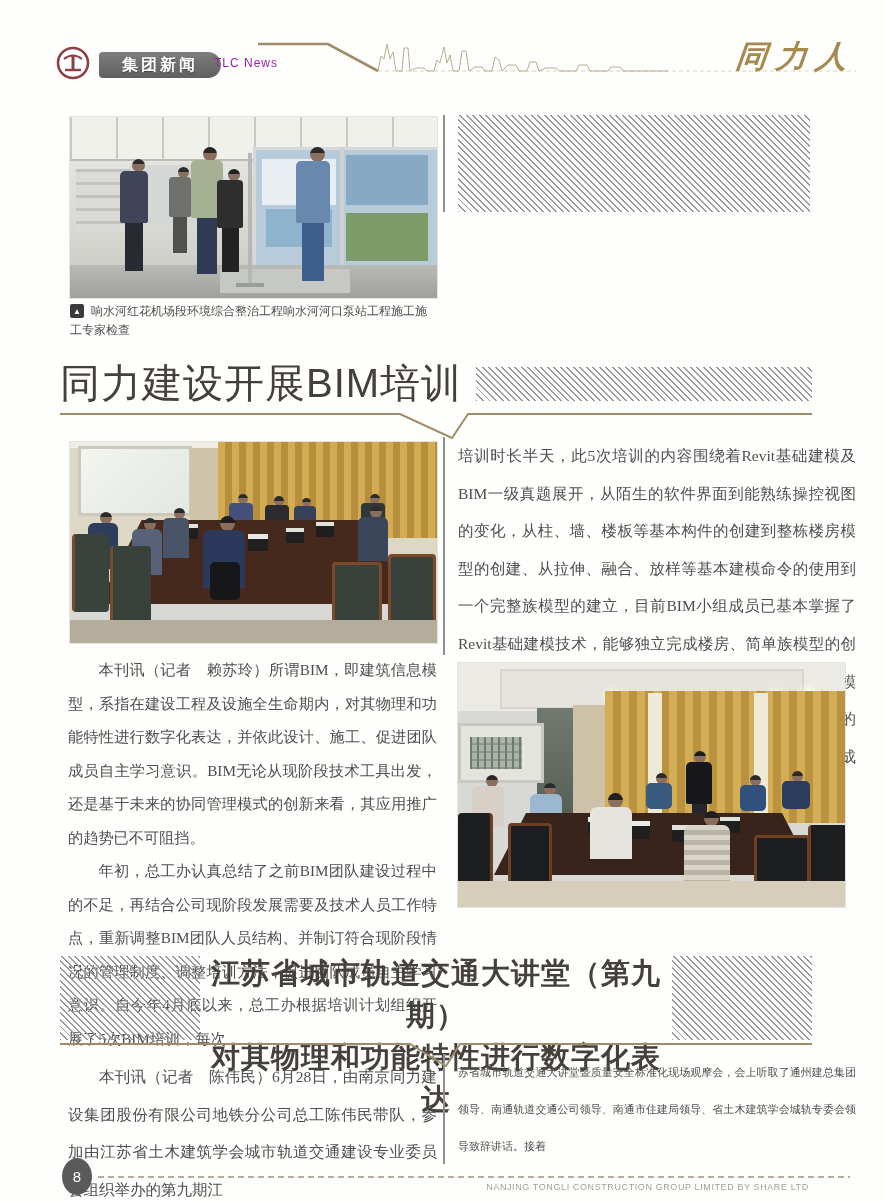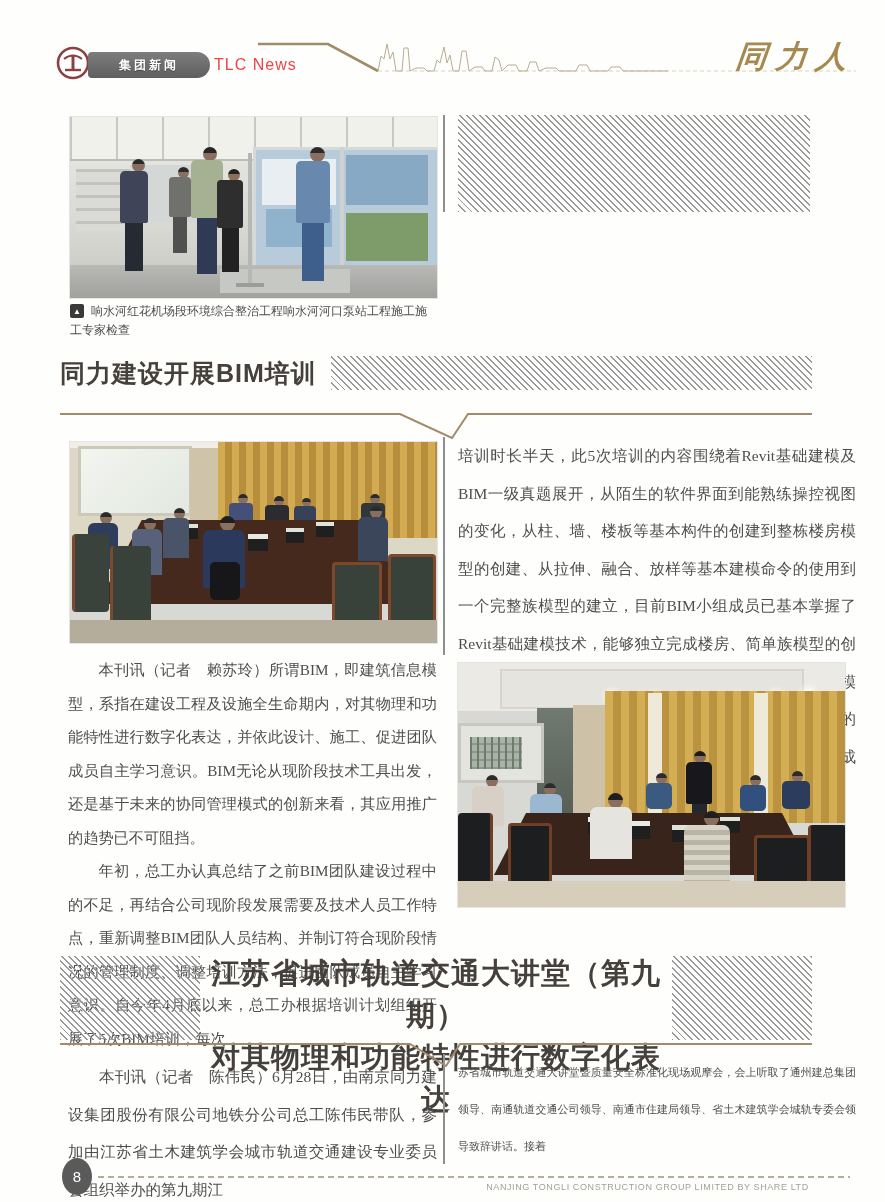--- a/index.html
+++ b/index.html
@@ -3,39 +3,39 @@
 <meta charset="utf-8">
 <style>
   html,body{margin:0;padding:0;}
   body{width:885px;height:1202px;background:#ffffff;font-family:"Liberation Serif","DejaVu Serif",serif;}
   .page{position:relative;width:885px;height:1202px;background:#fefefc;overflow:hidden;}
   .abs{position:absolute;}
   .sans{font-family:"Liberation Sans","DejaVu Sans",sans-serif;}
 
   
   .logo-circle{left:56px;top:46px;width:34px;height:34px;}
-  .badge{left:88px;top:52px;width:122px;height:26px;background:linear-gradient(#7d7d7d,#5f5f5f);
-         border-radius:4px 13px 13px 4px;color:#fff;font-weight:bold;font-size:12px;letter-spacing:3px;
+  .badge{left:99px;top:52px;width:122px;height:26px;background:linear-gradient(#7d7d7d,#5f5f5f);
+         border-radius:4px 13px 13px 4px;color:#fff;font-weight:bold;font-size:16px;letter-spacing:3px;
          display:flex;align-items:center;justify-content:center;text-shadow:0 1px 1px rgba(0,0,0,.35);}
-  .tlc{left:214px;top:56px;font-size:16px;color:#ef4444;letter-spacing:1px;}
+  .tlc{left:214px;top:56px;font-size:12px;color:#a21caf;letter-spacing:1px;}
   .masthead{left:716px;top:36px;width:140px;text-align:right;font-style:italic;font-weight:bold;
             font-size:31px;color:#a6894f;letter-spacing:9px;transform:skewX(-6deg);}
 
   
   .hatch{background-image:repeating-linear-gradient(45deg,#97989a 0,#97989a 1.4px,rgba(0,0,0,0) 1.4px,rgba(0,0,0,0) 4.6px);}
 
   
   .rcol{border-left:2px solid #8f8f8f;padding-left:13px;}
   p.body{margin:0;color:#4e4e4e;text-align:justify;}
   .indent{text-indent:2em;}
 
   
   .h1row{display:flex;align-items:center;gap:14px;}
-  .h1{font-family:"Liberation Sans","DejaVu Sans",sans-serif;font-weight:700;color:#45403b;
-      font-size:25px;letter-spacing:1px;white-space:nowrap;}
+  .h1{font-family:"Liberation Sans","DejaVu Sans",sans-serif;font-weight:400;color:#45403b;
+      font-size:40px;letter-spacing:1px;white-space:nowrap;}
   .h2{font-family:"Liberation Sans","DejaVu Sans",sans-serif;font-weight:900;color:#45403b;
       font-size:29px;letter-spacing:1px;line-height:42px;text-align:center;}
 
   
   .photo{overflow:hidden;box-shadow:0 0 0 1px rgba(0,0,0,.10);background:#d8d8d4;}
   .photo div{position:absolute;}
   .cap-ico{width:14px;height:14px;background:#3a3a3a;border-radius:2px;color:#fff;font-size:8px;
            display:inline-flex;align-items:center;justify-content:center;vertical-align:middle;margin-right:7px;}
   .caption{font-family:"Liberation Sans","DejaVu Sans",sans-serif;font-size:12px;color:#4d4d4d;}
 

